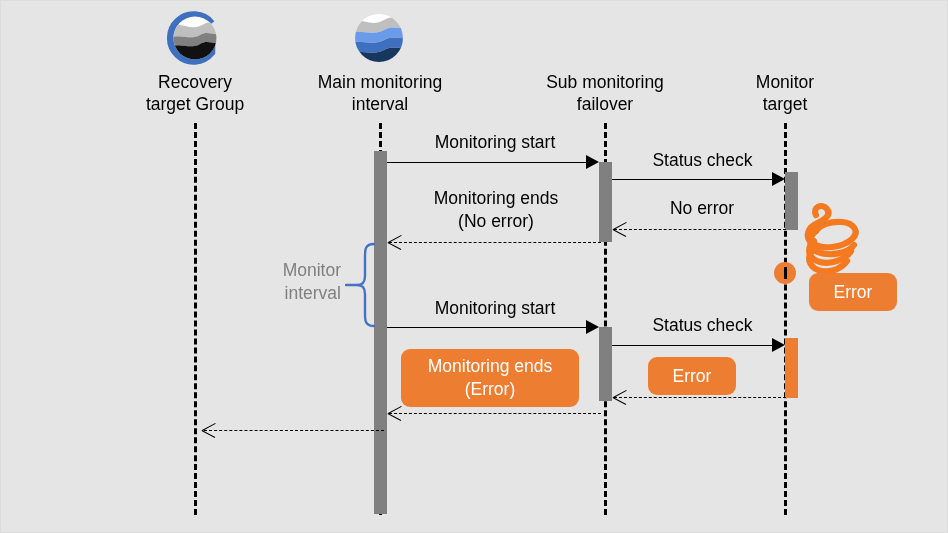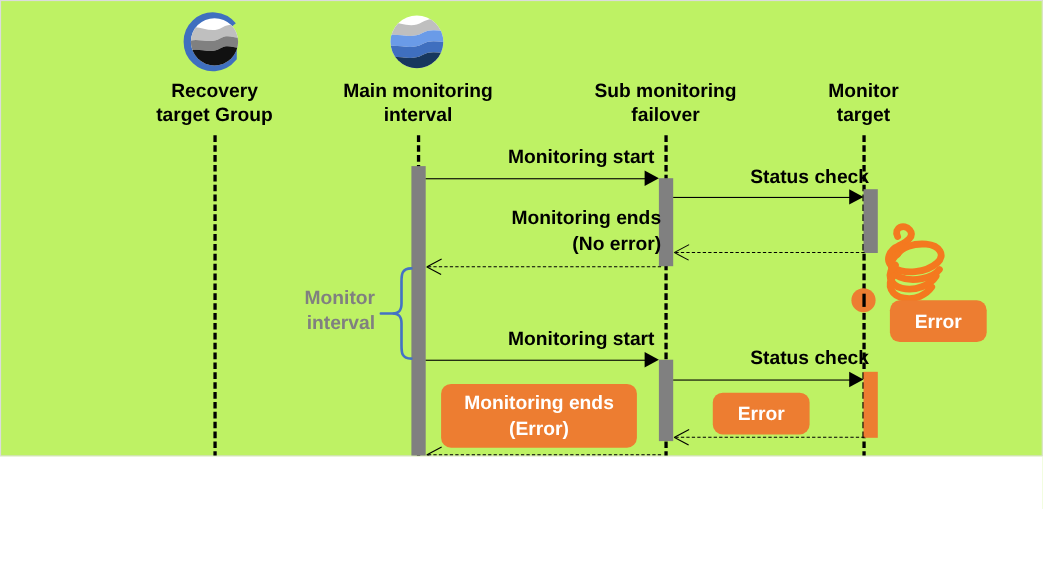--- a/index.html
+++ b/index.html
@@ -3,27 +3,26 @@
 <meta charset="utf-8">
 <style>
   html, body {
     margin: 0;
     padding: 0;
     background: #ffffff;
   }
   #stage {
     position: relative;
     width: 948px;
-    height: 415px;
-    background: #bef264;
+    height: 533px;
+    background: #e5e5e5;
     border: 1px solid #dcdcdc;
     box-sizing: border-box;
     overflow: hidden;
     font-family: "Liberation Sans", sans-serif;
-    font-weight: bold;
   }
   
   .participant {
     position: absolute;
     text-align: center;
     font-size: 17.5px;
     color: #000000;
     line-height: 1.28;
     white-space: pre-line;
   }
@@ -76,21 +75,21 @@
     border-top: 1.6px solid #000000;
     transform-origin: 0 0;
   }
   .arrow-open-left::before { transform: rotate(-28deg); }
   .arrow-open-left::after  { transform: rotate(28deg);  }
   
   .msg-label {
     position: absolute;
     font-size: 17.5px;
     color: #000000;
-    text-align: right;
+    text-align: center;
     line-height: 1.3;
     white-space: pre-line;
   }
   
   .badge {
     position: absolute;
     background: #ED7D31;
     color: #ffffff;
     border-radius: 9px;
     font-size: 17.5px;
@@ -190,20 +189,21 @@
   <div class="activation orange" style="left:784px; top:337px; width:13px; height:60px;"></div>
 
   <div class="msg-label" style="left:394px; top:130px; width:200px;">Monitoring start</div>
   <div class="msg-line" style="left:386px; top:161px; width:200px;"></div>
   <div class="arrow-solid-right" style="left:585px; top:154px;"></div>
 
   <div class="msg-label" style="left:614px; top:148px; width:175px;">Status check</div>
   <div class="msg-line" style="left:611px; top:178px; width:161px;"></div>
   <div class="arrow-solid-right" style="left:771px; top:171px;"></div>
 
+  <div class="msg-label" style="left:616px; top:196px; width:170px;">No error</div>
   <div class="msg-line dashed" style="left:613px; top:228px; width:172px;"></div>
   <div class="arrow-open-left" style="left:612px; top:221px;"></div>
 
   <div class="msg-label" style="left:390px; top:186px; width:210px;">Monitoring ends
 (No error)</div>
   <div class="msg-line dashed" style="left:388px; top:241px; width:212px;"></div>
   <div class="arrow-open-left" style="left:387px; top:234px;"></div>
 
   <div class="interval-label" style="left:200px; top:258px; width:140px;">Monitor
 interval</div>

